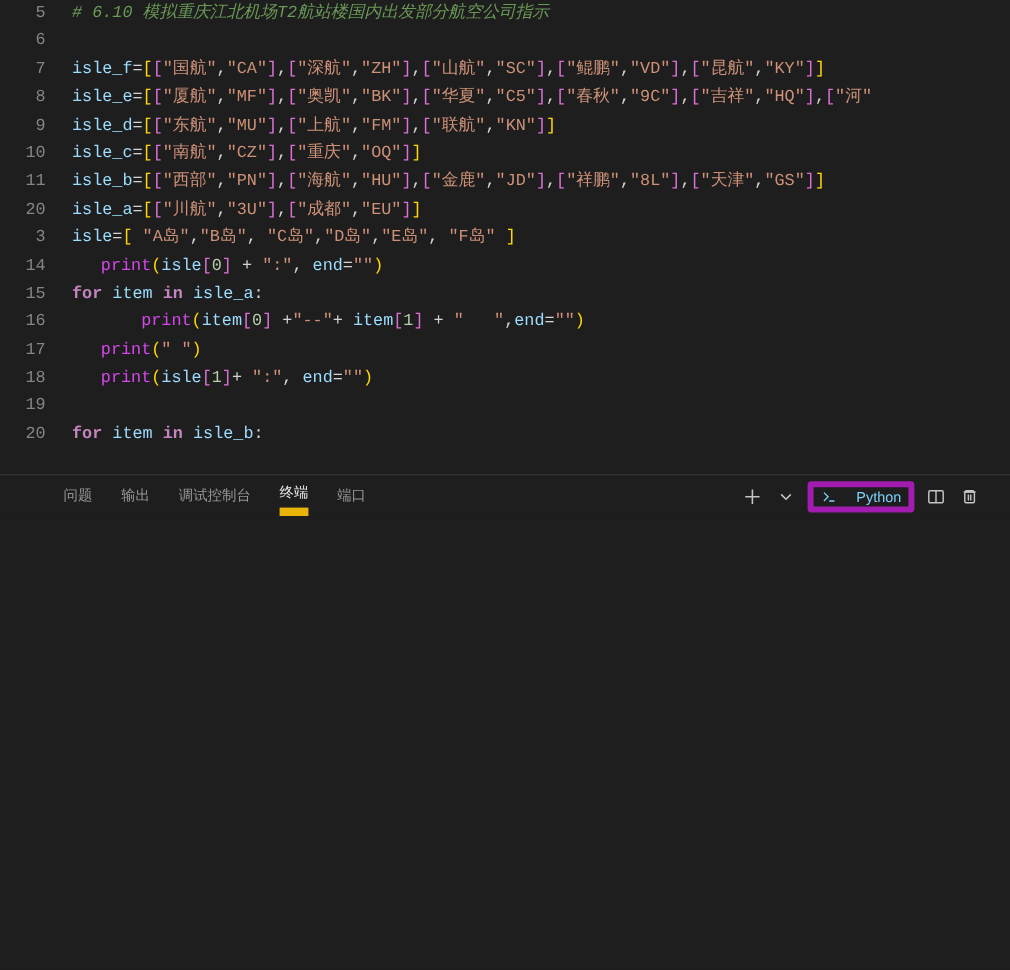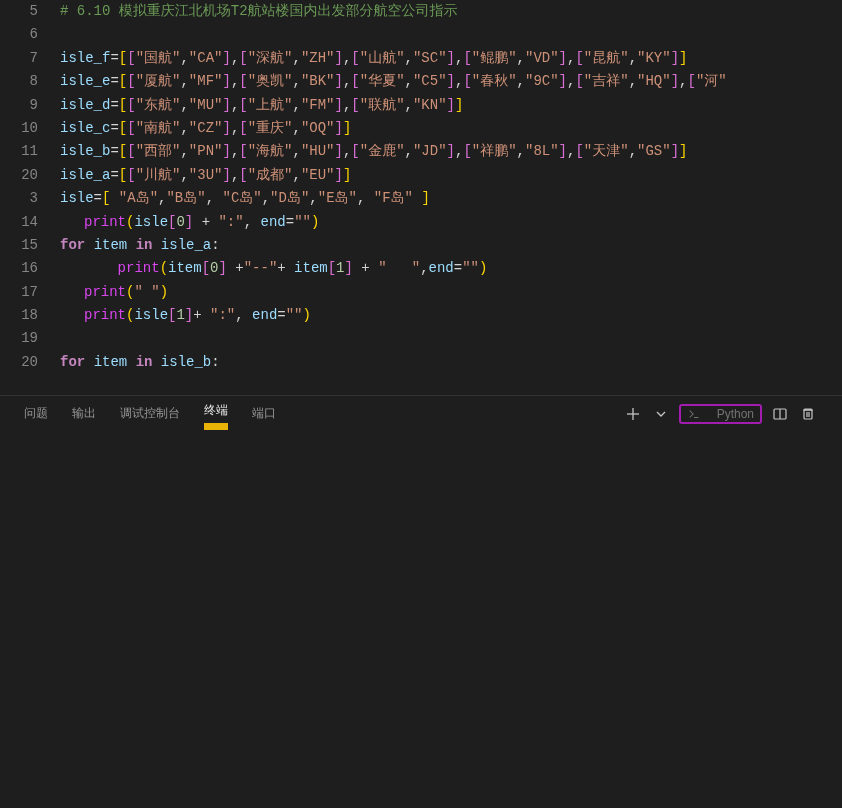--- a/index.html
+++ b/index.html
@@ -1,38 +1,38 @@
 <!DOCTYPE html>
 <html><head>
 <meta charset="utf-8">
 <style>
   html,body{margin:0;padding:0;background:#1e1e1e;color:#d4d4d4;font-family:Consolas,'Courier New',monospace;font-size:14px;width:842px;height:808px;overflow:hidden;}
   .editor{display:flex;height:395px;overflow:hidden;}
   .gutter{background:#1e1e1e;color:#858585;text-align:right;padding:0 18px 0 0;user-select:none;width:38px;line-height:23.4px;}
   .gutter div{height:23.4px;}
   .code{flex:1;white-space:pre;line-height:23.4px;padding:0 0 0 4px;overflow:hidden;}
   .line{height:23.4px;}
-  .cmt{color:#6a9955;}
+  .cmt{color:#6a9955;font-style:italic;}
   .var{color:#9cdcfe;}
   .str{color:#ce9178;}
   .fn{color:#d946ef;margin-left:24px;}
   .num{color:#b5cea8;}
   .kw{color:#c586c0;font-weight:bold;}
   .op{color:#d4d4d4;}
   .by{color:#ffd700;}
   .bp{color:#da70d6;}
   .panel{border-top:1px solid #333;height:413px;background:#1e1e1e;}
-  .tabs{display:flex;align-items:center;height:35px;font-family:"Segoe UI","Microsoft YaHei",sans-serif;font-size:12px;color:#969696;padding:0 24px;}
+  .tabs{display:flex;align-items:center;height:35px;font-family:"Segoe UI","Microsoft YaHei",sans-serif;font-size:12px;color:#969696;padding:0 24px;margin-left:29px;}
   .tabs .tab{margin-right:24px;cursor:pointer;padding:4px 0;}
   .tabs .tab.active{color:#e7e7e7;border-bottom:7px solid #eab308;}
   .tabs .spacer{flex:1;}
   .ticon{width:20px;height:20px;display:flex;align-items:center;justify-content:center;color:#c5c5c5;margin-left:8px;cursor:pointer;}
   .ticon svg{width:16px;height:16px;}
   .termbody{height:370px;background:#1e1e1e;}
-  .pybadge{display:flex;align-items:center;gap:16px;border:2px solid #a21caf;border-radius:3px;padding:1px 6px;font-size:12px;color:#737373;margin-left:8px;}
+  .pybadge{display:flex;align-items:center;gap:16px;border:5px solid #a21caf;border-radius:3px;padding:1px 6px;font-size:12px;color:#7dd3fc;margin-left:8px;}
 </style>
 </head>
 <body>
 
 <div class="editor">
   <div class="gutter" id="gutter">
       <div>5</div>
       <div>6</div>
       <div>7</div>
       <div>8</div>

